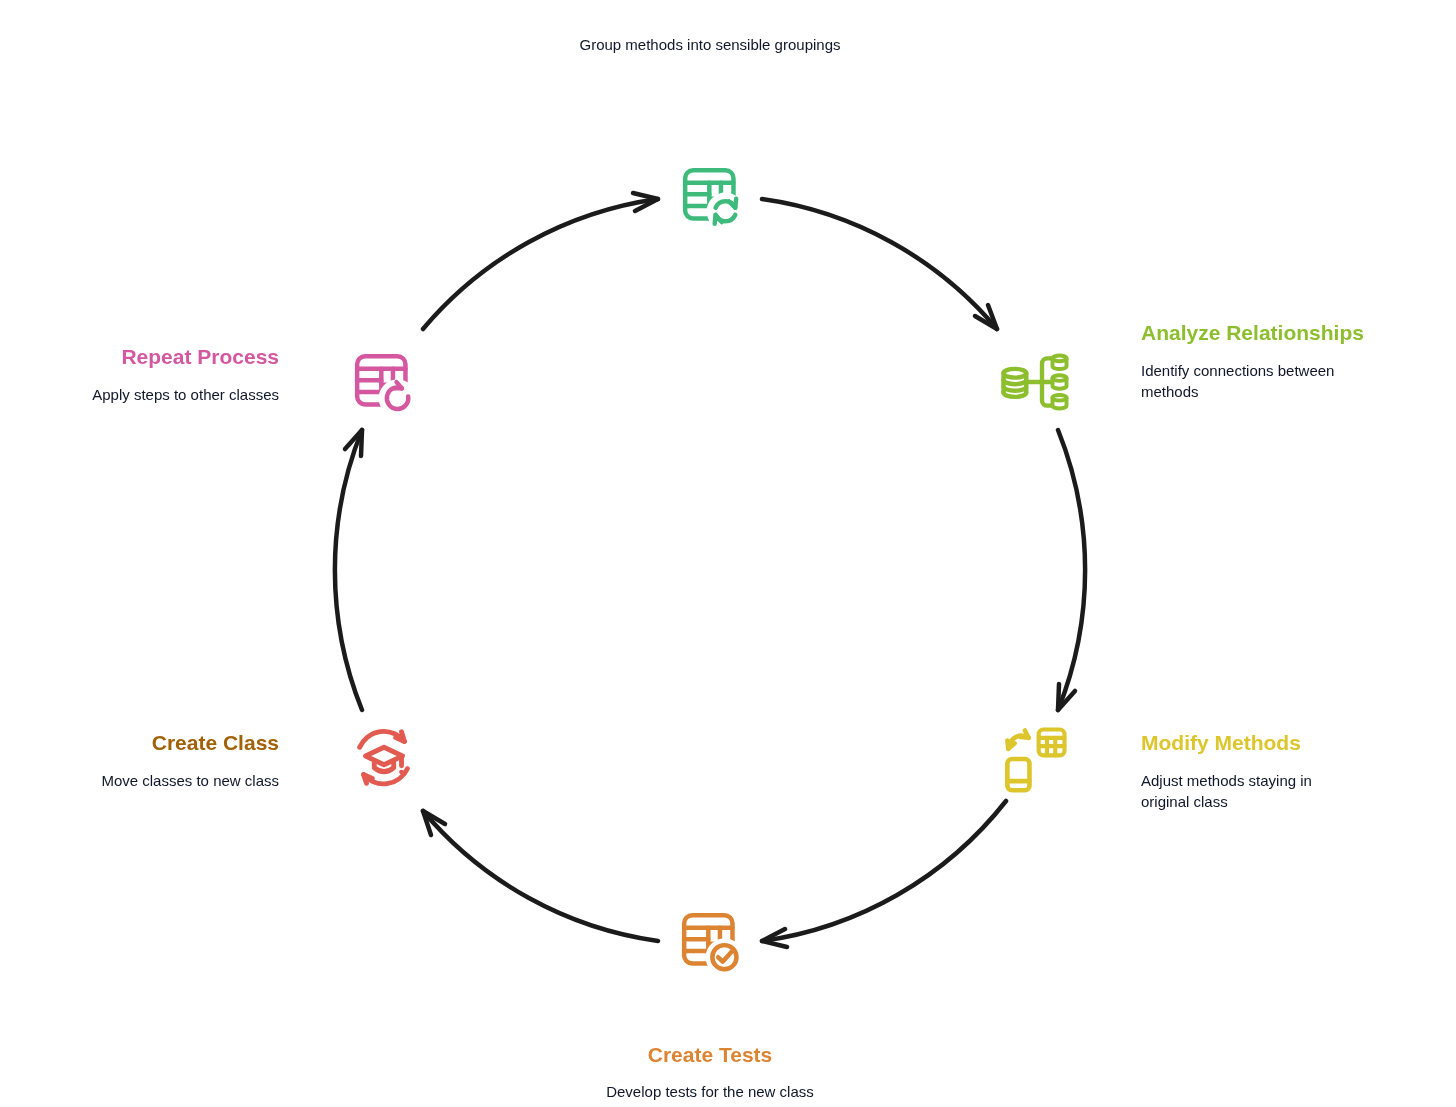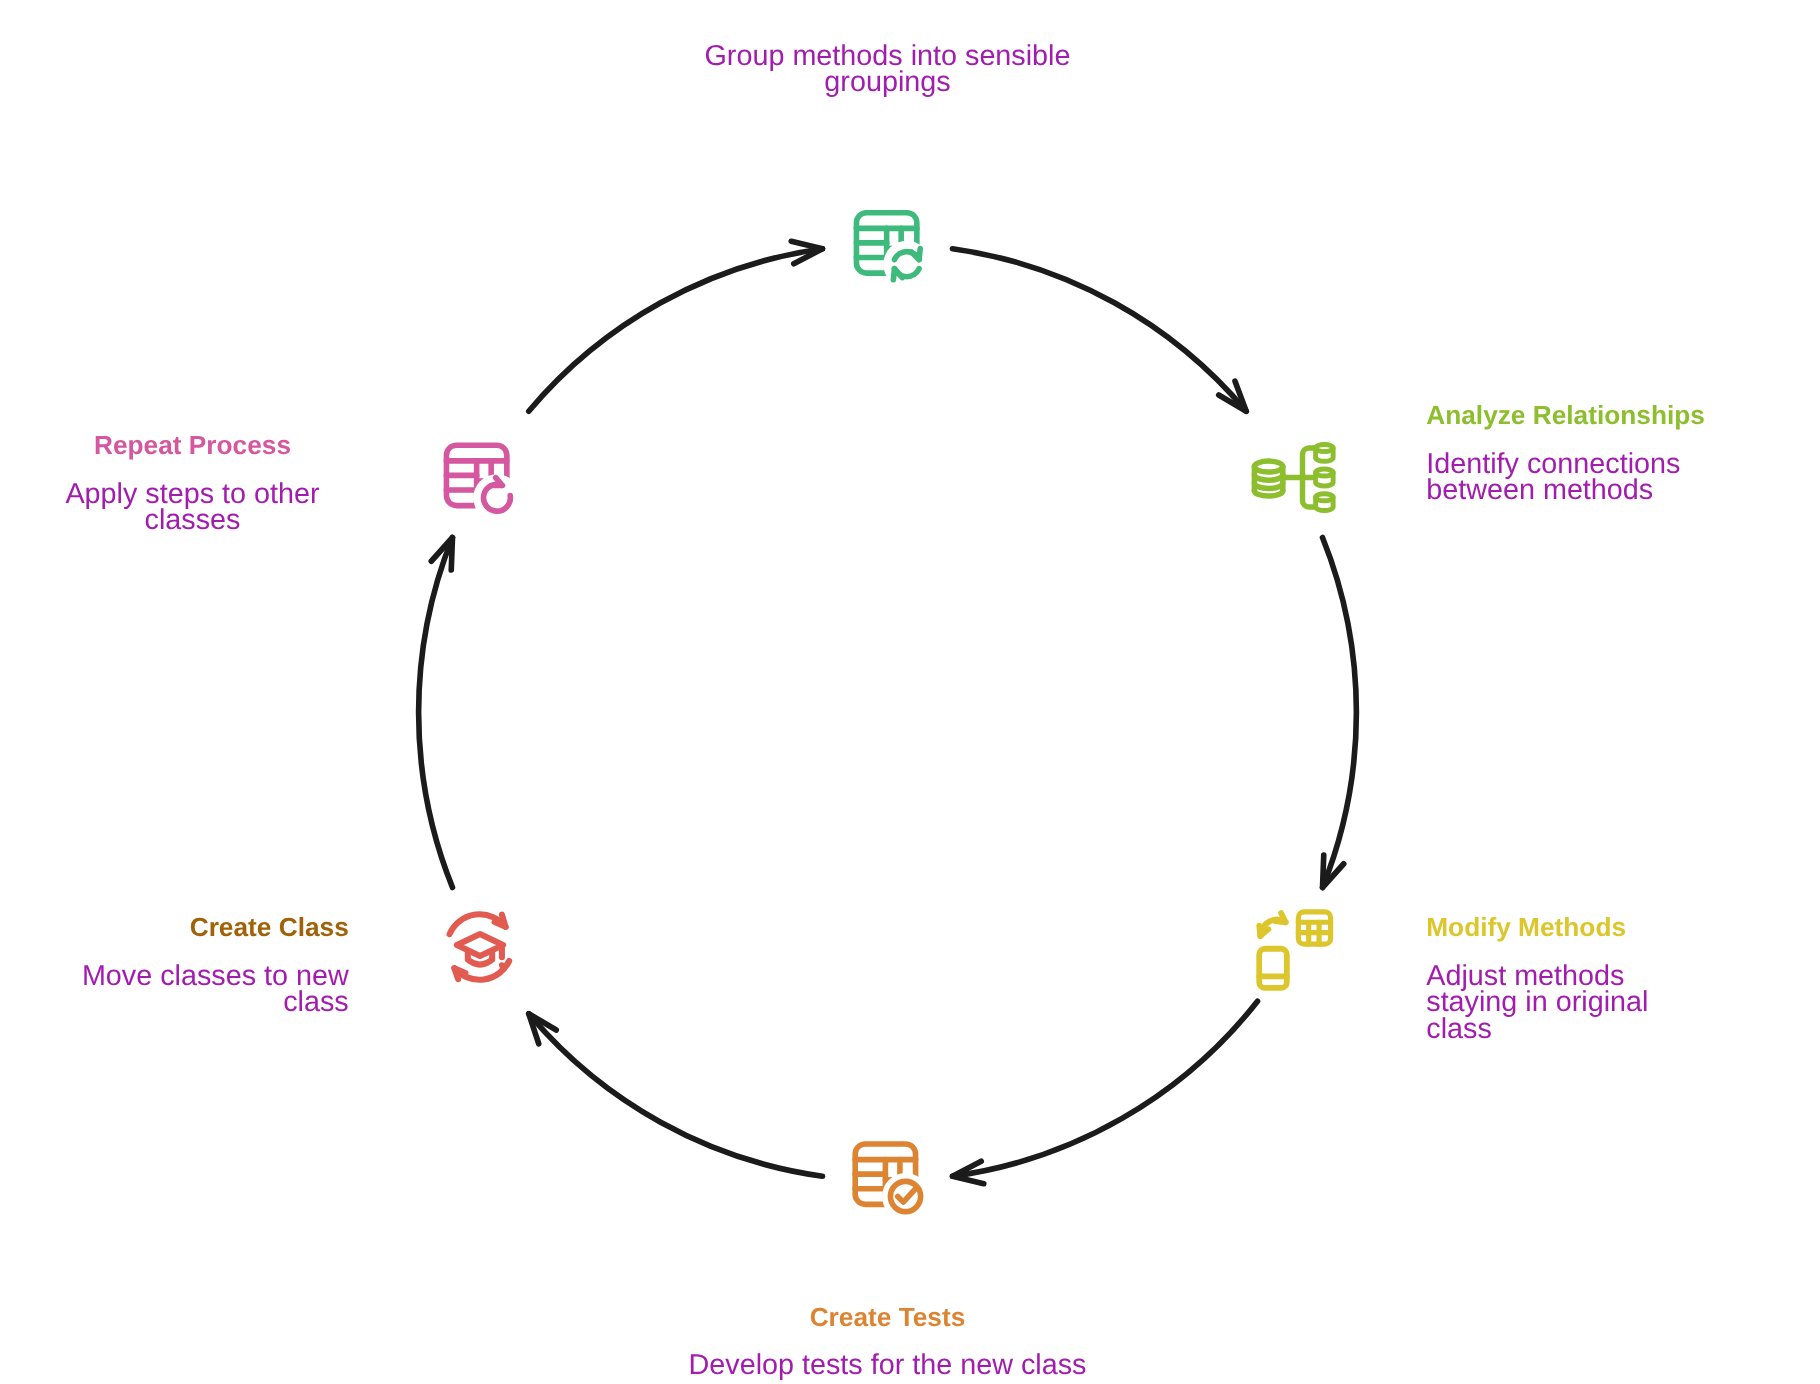--- a/index.html
+++ b/index.html
@@ -2,21 +2,21 @@
 <html><head>
 <meta charset="utf-8">
 <style>
   html,body{margin:0;padding:0;background:#ffffff;}
   body{
     width:1456px;height:1107px;position:relative;overflow:hidden;
     font-family:"Liberation Sans",sans-serif;
   }
   .step{position:absolute;}
   .step-title{font-size:21px;font-weight:700;line-height:26px;margin:0;}
-  .step-desc{font-size:23px;line-height:21px;color:#a21caf;margin:14px 0 0 0;}
+  .step-desc{font-size:15px;line-height:21px;color:#0f172a;margin:14px 0 0 0;}
   .center{text-align:center;}
   .left{text-align:left;}
   .right{text-align:right;}
   .icon{position:absolute;}
   .icon svg{display:block;width:100%;height:100%;}
   #arrows{position:absolute;left:0;top:0;width:1456px;height:1107px;pointer-events:none;}
 
   #step-top{left:535px;top:20px;width:350px;}
   #icon-top{left:678px;top:161px;width:68px;height:72px;}
 
@@ -26,21 +26,21 @@
   #step-right-bottom{left:1141px;top:730px;width:218px;}
   #icon-right-bottom{left:1000px;top:724px;width:70px;height:70px;}
 
   #step-bottom{left:535px;top:1042px;width:350px;}
   #step-bottom .step-desc{margin-top:13px;}
   #icon-bottom{left:677px;top:908px;width:68px;height:68px;}
 
   #step-left-bottom{left:29px;top:730px;width:250px;}
   #icon-left-bottom{left:347px;top:721px;width:74px;height:74px;}
 
-  #step-left-top{left:29px;top:344px;width:250px;text-align:center;}
+  #step-left-top{left:29px;top:344px;width:250px;}
   #icon-left-top{left:350px;top:348px;width:68px;height:70px;}
 </style>
 </head>
 <body>
 
 <svg id="arrows" viewBox="0 0 1456 1107" fill="none" stroke="currentColor" stroke-width="4.5" stroke-linecap="round" stroke-linejoin="round" style="color: rgb(27, 27, 27);">
   <g>
     <path d="M423,329 A375,375 0 0 1 658,199"></path>
     <path d="M633,193 L658,199 L635,211"></path>
   </g>

